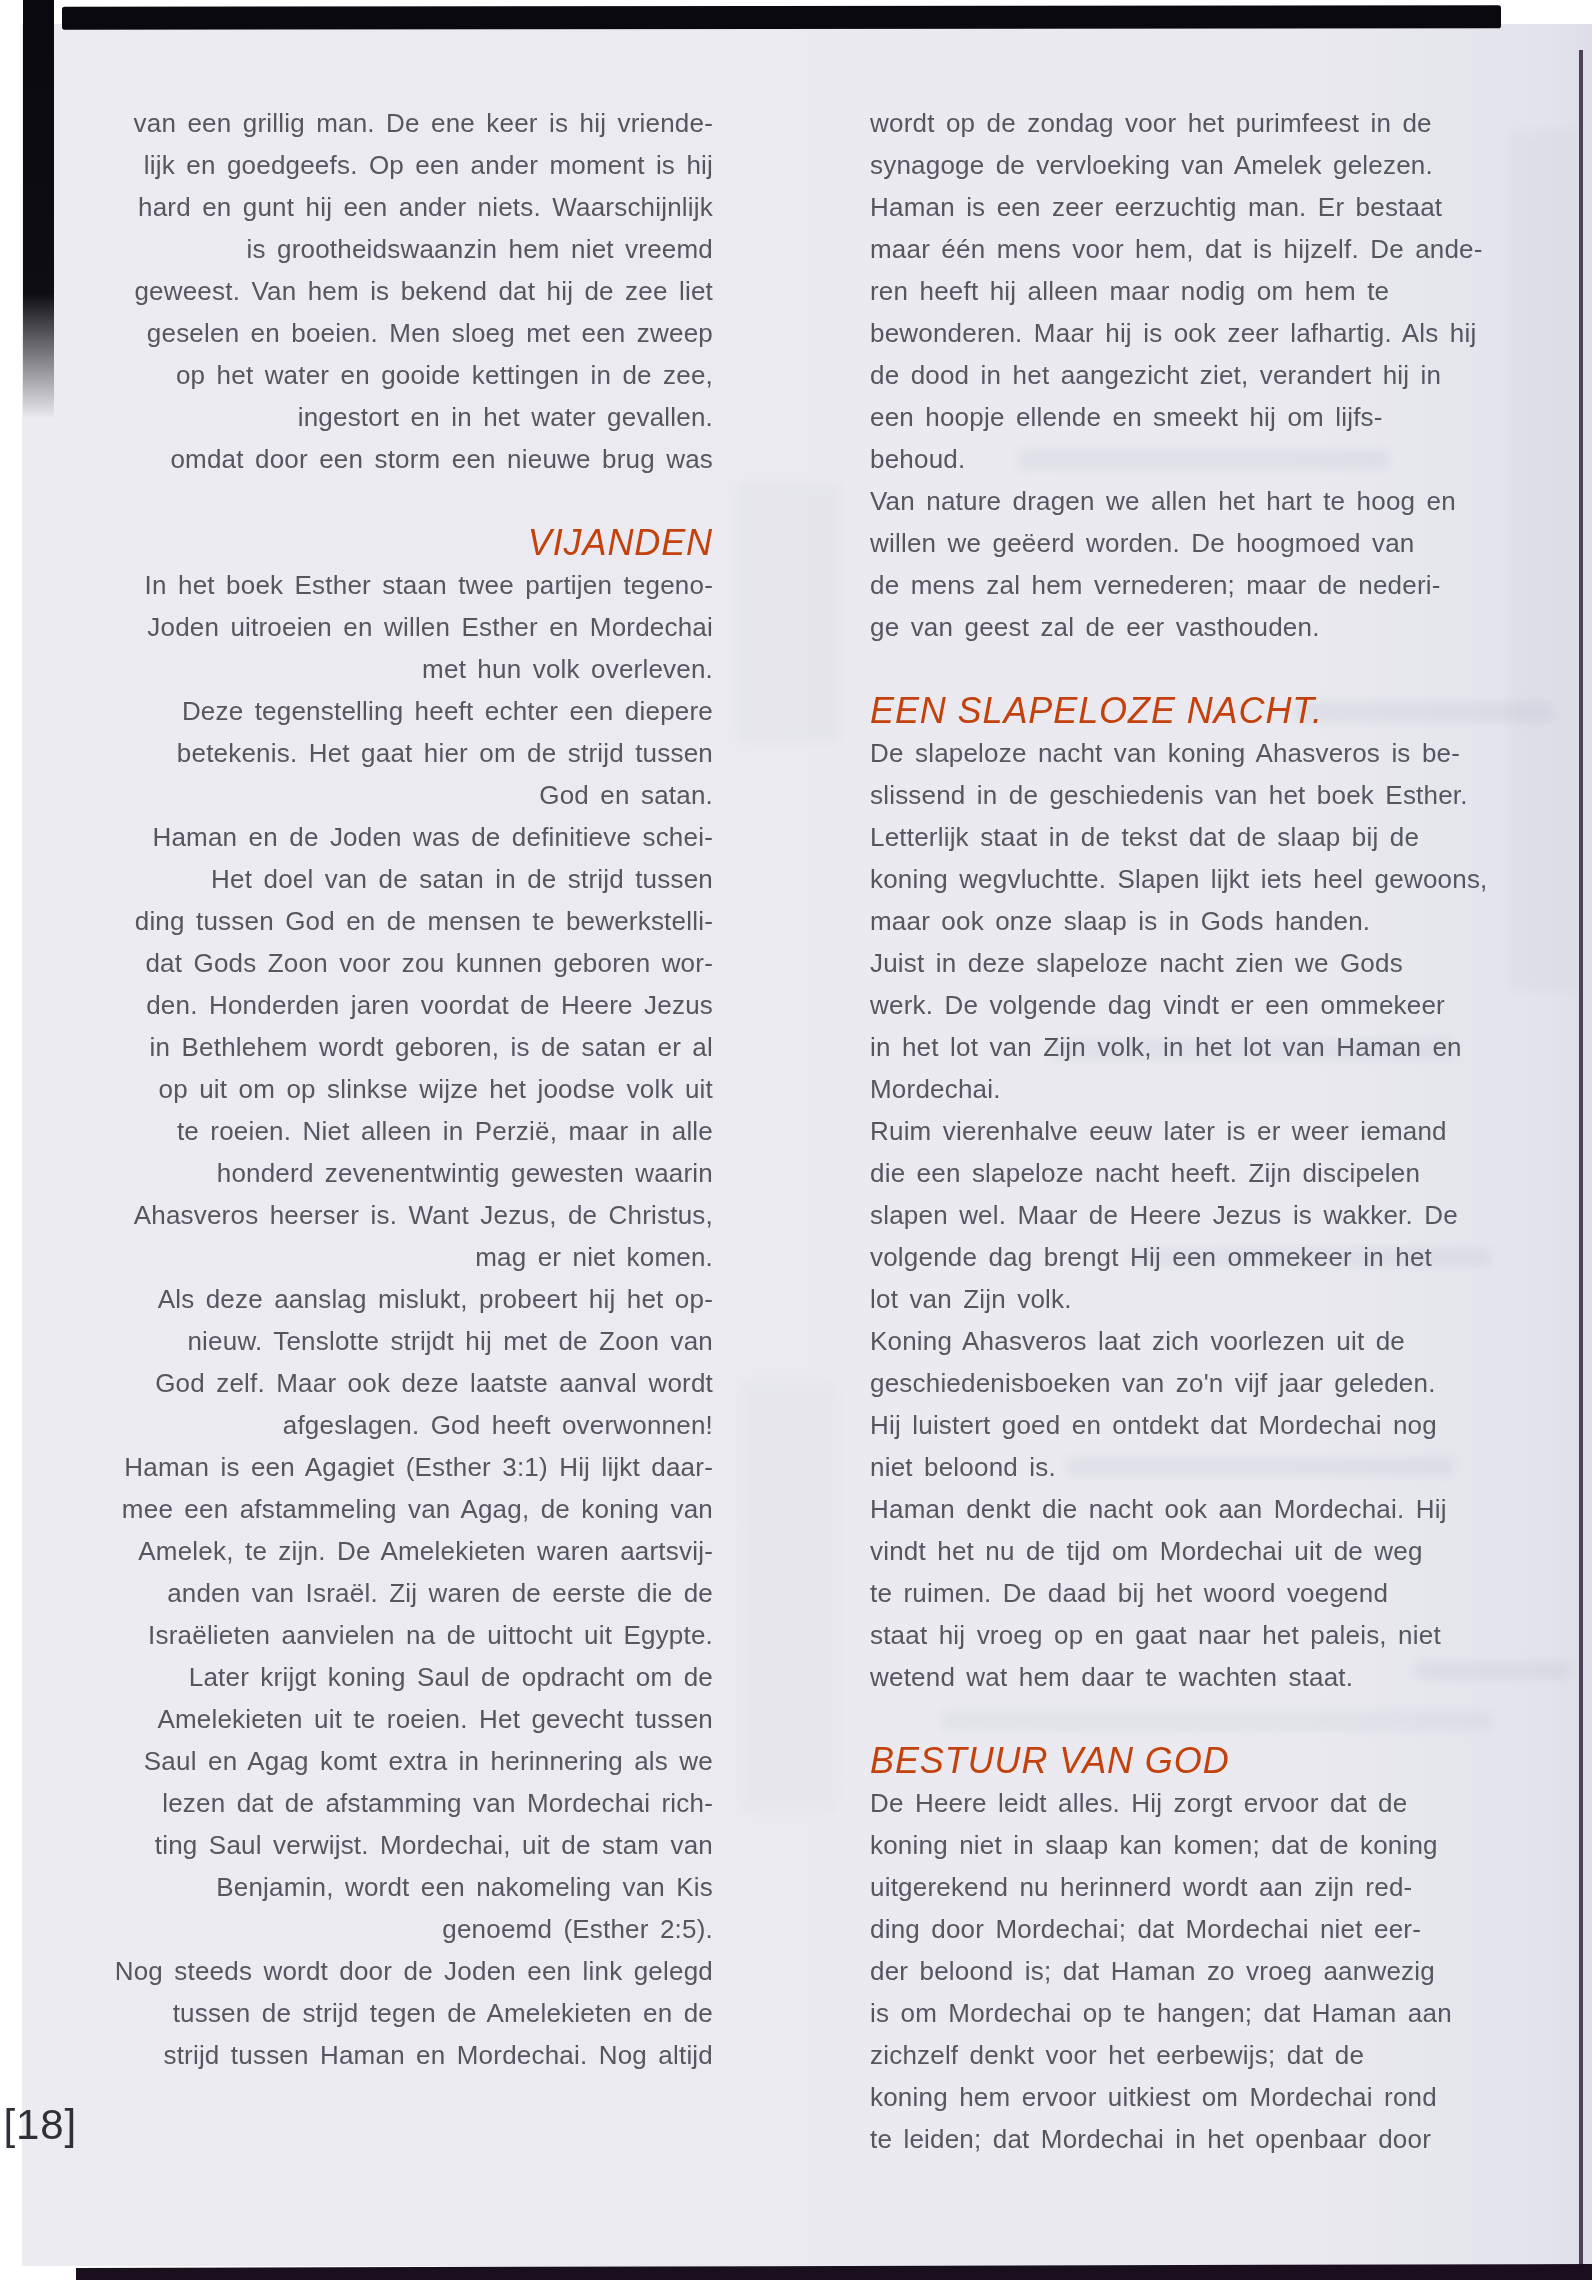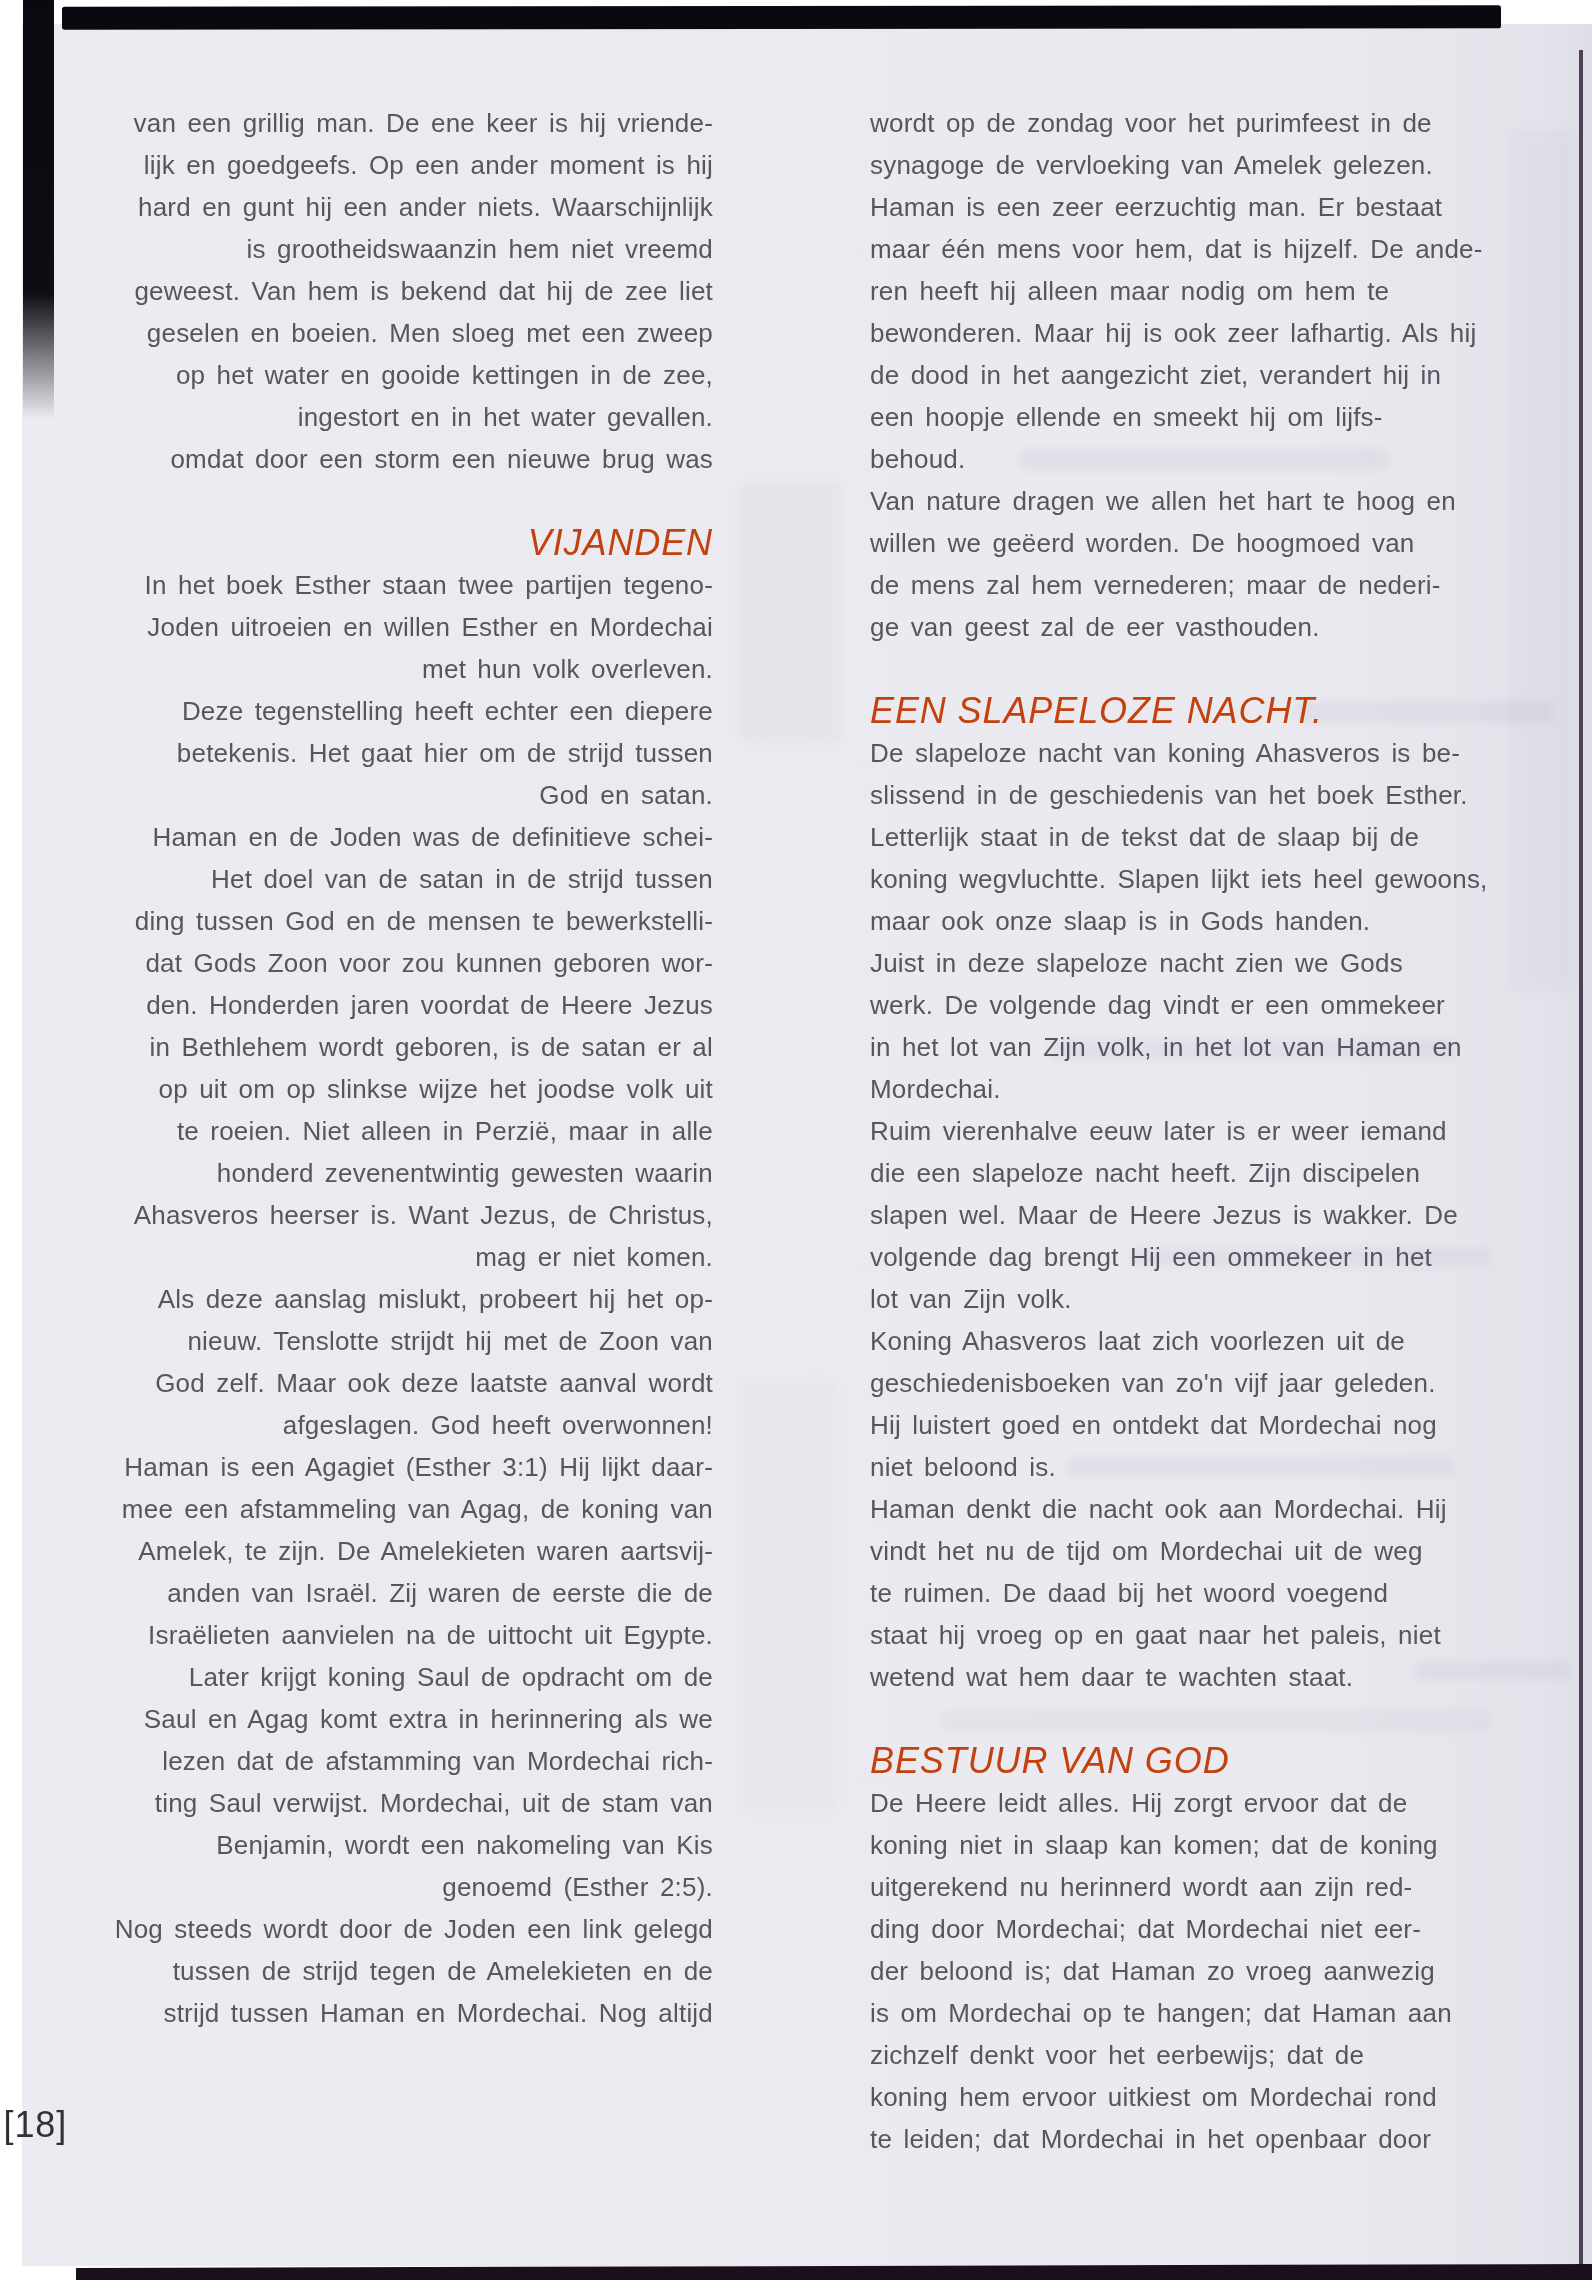--- a/index.html
+++ b/index.html
@@ -95,21 +95,21 @@
     color: #c2410c;
   }
   .row.gap { }
   
   .page-number {
     position: absolute;
     left: 3.5px;
     top: 2104px;
     height: 42px;
     line-height: 42px;
-    font-size: 36px;
+    font-size: 42px;
     color: #2f3138;
     letter-spacing: 0.9px;
   }
   
   .smudge {
     position: absolute;
     background: #8f90a6;
     opacity: 0.10;
     filter: blur(4.3px);
     border-radius: 7px;
@@ -174,20 +174,21 @@
     <div class="row line">Als deze aanslag mislukt, probeert hij het op-</div>
     <div class="row line">nieuw. Tenslotte strijdt hij met de Zoon van</div>
     <div class="row line">God zelf. Maar ook deze laatste aanval wordt</div>
     <div class="row line">afgeslagen. God heeft overwonnen!</div>
     <div class="row line">Haman is een Agagiet (Esther 3:1) Hij lijkt daar-</div>
     <div class="row line">mee een afstammeling van Agag, de koning van</div>
     <div class="row line">Amelek, te zijn. De Amelekieten waren aartsvij-</div>
     <div class="row line">anden van Israël. Zij waren de eerste die de</div>
     <div class="row line">Israëlieten aanvielen na de uittocht uit Egypte.</div>
     <div class="row line">Later krijgt koning Saul de opdracht om de</div>
+    <div class="row line">Amelekieten uit te roeien. Het gevecht tussen</div>
     <div class="row line">Saul en Agag komt extra in herinnering als we</div>
     <div class="row line">lezen dat de afstamming van Mordechai rich-</div>
     <div class="row line">ting Saul verwijst. Mordechai, uit de stam van</div>
     <div class="row line">Benjamin, wordt een nakomeling van Kis</div>
     <div class="row line">genoemd (Esther 2:5).</div>
     <div class="row line">Nog steeds wordt door de Joden een link gelegd</div>
     <div class="row line">tussen de strijd tegen de Amelekieten en de</div>
     <div class="row line">strijd tussen Haman en Mordechai. Nog altijd</div>
   </div>
 <div class="column right" id="right-column">

